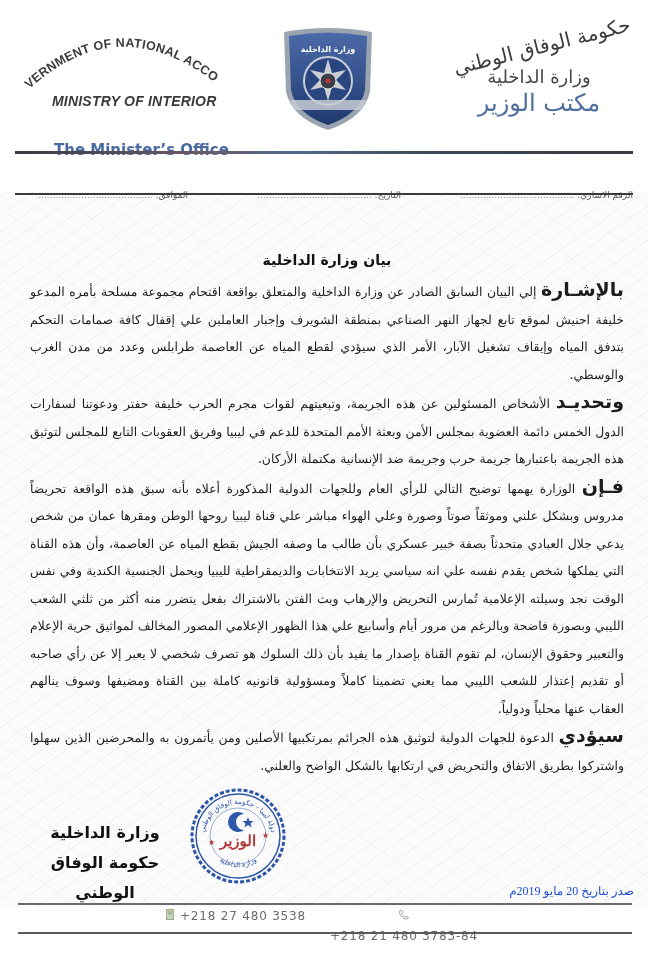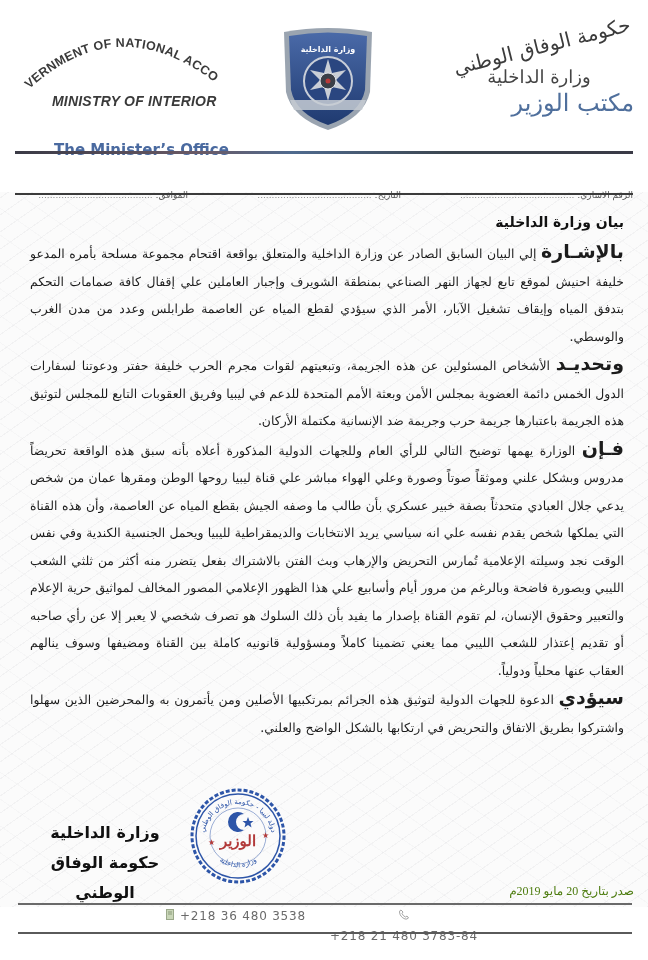--- a/index.html
+++ b/index.html
@@ -28,44 +28,44 @@
     position: absolute; left: 42px; top: 103px; width: 180px;
     font-family: "DejaVu Sans", sans-serif; font-weight: 700; font-size: 15px;
     color: #4a6aa0; white-space: nowrap; margin-top: 24px;
   }
 
   .emblem { position: absolute; left: 276px; top: 26px; width: 104px; height: 106px; z-index: 2; }
 
   .lh-ar { position: absolute; right: 14px; top: 28px; width: 190px; height: 120px; z-index: 2; direction: rtl; text-align: center; }
   .lh-ar .gov { font-family: "DejaVu Serif", serif; font-size: 20px; color: #3b3b3b; transform: rotate(-14deg); margin-top: 6px; margin-right: -6px; white-space: nowrap; }
   .lh-ar .min { font-family: "DejaVu Serif", serif; font-size: 18px; color: #444; margin-top: 8px; white-space: nowrap; }
-  .lh-ar .off { font-family: "DejaVu Serif", serif; font-size: 24px; color: #4f6f9c; margin-top: 2px; white-space: nowrap; text-align: right; }
+  .lh-ar .off { font-family: "DejaVu Serif", serif; font-size: 24px; color: #4f6f9c; margin-top: 2px; white-space: nowrap; }
 
   .hr-top { position: absolute; left: 15px; top: 151px; width: 618px; height: 3px;
     background: linear-gradient(to right, #3a3a46, #6a5a66 30%, #4f6a8e 45%, #3c4650 70%, #3a3a46); z-index: 2; }
 
   .ref-row { position: absolute; left: 15px; top: 172px; width: 618px; height: 16px; direction: rtl; z-index: 2;
     font-family: "DejaVu Sans", sans-serif; font-size: 9px; color: #555; }
   .ref-row .field { position: absolute; top: 18px; white-space: nowrap; }
   .ref-row .dots { color: #888; letter-spacing: 0.5px; }
   .hr-ref { position: absolute; left: 15px; top: 193px; width: 618px; height: 2px; background: #3b3b3b; z-index: 2; }
 
   
   .doc { position: absolute; left: 30px; top: 214px; width: 594px; direction: rtl; z-index: 2; }
-  .doc-title { font-family: "DejaVu Sans", sans-serif; font-weight: 700; font-size: 14px; color: #111; margin-bottom: 8px; }
+  .doc-title { text-align: center; font-family: "DejaVu Sans", sans-serif; font-weight: 700; font-size: 14px; color: #111; margin-bottom: 8px; margin-top: 38px; }
   .para { font-family: "DejaVu Serif", serif; font-size: 12.4px; line-height: 27.5px; text-align: justify; color: #1c1c1c; }
   .para .lead { font-family: "DejaVu Sans", sans-serif; font-weight: 700; font-size: 19px; }
 
   
   .sig { position: absolute; left: 20px; top: 818px; width: 170px; direction: rtl; text-align: center; z-index: 2;
     font-family: "DejaVu Sans", sans-serif; font-weight: 700; font-size: 16px; line-height: 30px; color: #111; }
   .stamp { position: absolute; left: 188px; top: 782px; width: 100px; height: 104px; z-index: 3; }
 
   .issued { position: absolute; right: 14px; top: 884px; direction: rtl; z-index: 2;
-    font-family: "Liberation Serif", serif; font-size: 12px; color: #4d7c0f; white-space: nowrap; }
+    font-family: "Liberation Serif", serif; font-size: 12px; color: #1d4ed8; white-space: nowrap; }
   .hr-foot1 { position: absolute; left: 18px; top: 903px; width: 614px; height: 2px; background: #6a6a6a; z-index: 2; }
   .contacts { position: absolute; left: 0; top: 909px; width: 648px; height: 18px; z-index: 2;
     font-family: "DejaVu Sans", sans-serif; font-size: 12px; color: #6a6a6a; letter-spacing: 0.8px; }
   .contacts .c { position: absolute; top: 0; white-space: nowrap; display: flex; align-items: center; gap: 6px; }
   .hr-foot2 { position: absolute; left: 18px; top: 932px; width: 614px; height: 2px; background: #5a5a5a; z-index: 2; }
 </style>
 </head>
 <body>
 
 <div class="watermark"></div>
@@ -168,21 +168,21 @@
 <div class="hr-foot1"></div>
 <div class="contacts">
   <div class="c" style="left:166px;">
     <span>
       <svg width="8" height="11" viewBox="0 0 8 11">
           <rect x="0.5" y="0.5" width="7" height="10" fill="#c9d6b8" stroke="#9aa88a"></rect>
           <line x1="2" y1="3" x2="6" y2="3" stroke="#8a9a7a"></line>
           <line x1="2" y1="5" x2="6" y2="5" stroke="#8a9a7a"></line>
         </svg>
     </span>
-    <span>+218 36 480 3538</span>
+    <span>+218 27 480 3538</span>
   </div>
   <div class="c" style="left:330px;flex-direction:column;">
     <span>
       <svg width="10" height="11" viewBox="0 0 10 11">
           <path d="M2 1 L4 3 L3 4.5 Q4 7 6.5 8 L8 7 L9.5 9 Q8 10.5 6 10 Q1 8 0.5 3 Q0.5 1.5 2 1 Z" fill="none" stroke="#9a9a9a" stroke-width="0.9"></path>
         </svg>
     </span>
     <span>+218 21 480 3783-84</span>
   </div>
 </div>

